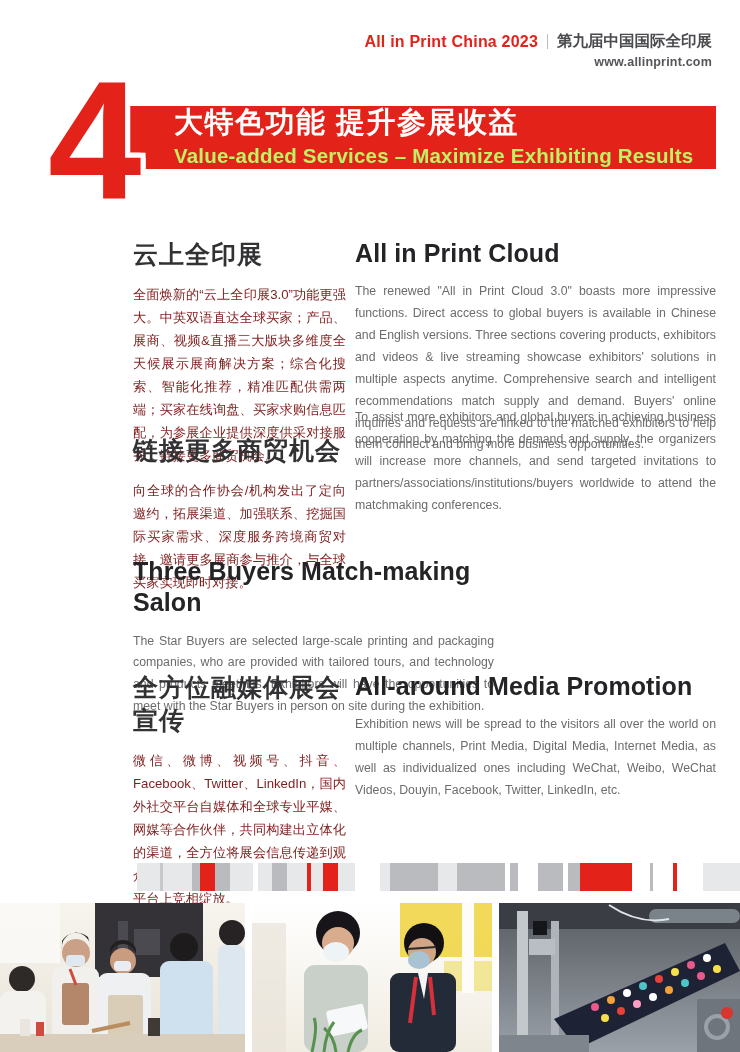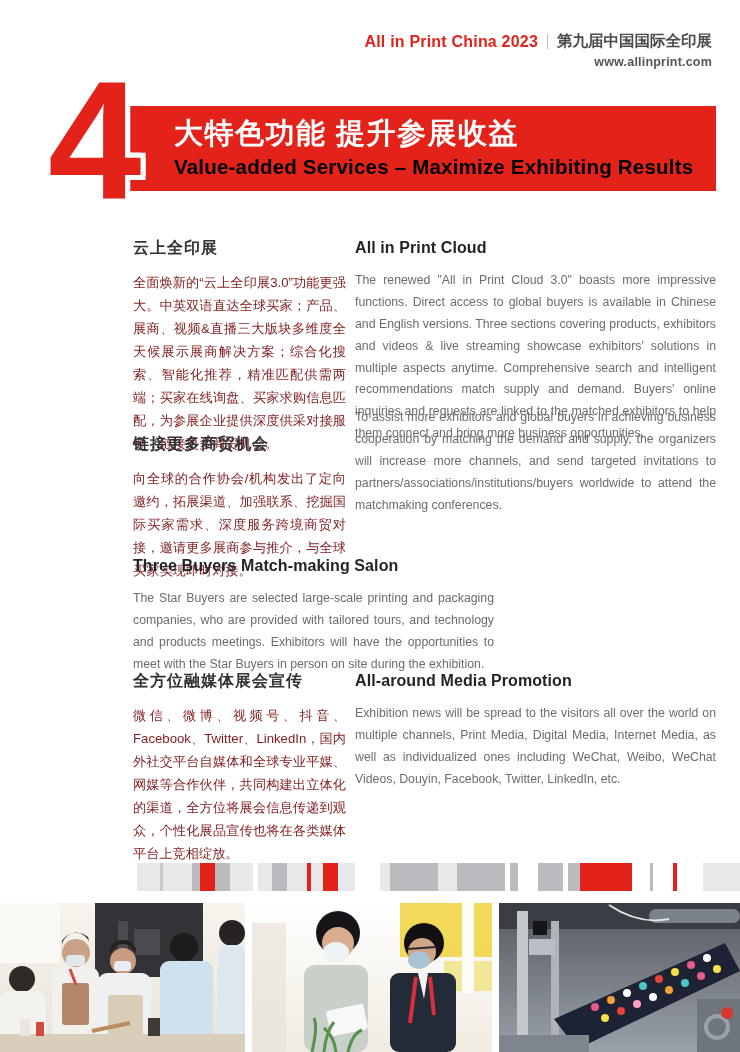--- a/index.html
+++ b/index.html
@@ -11,44 +11,44 @@
   }
   
   .header { position:absolute; top:31px; right:28px; text-align:right; }
   .header-line1 { display:flex; align-items:center; justify-content:flex-end; gap:9px; }
   .brand-en { color:var(--red); font-weight:bold; font-size:16px; letter-spacing:.2px; }
   .header-sep { width:1px; height:15px; background:#b9bbbf; }
   .brand-cn { color:#4a4b4e; font-weight:bold; font-size:15.5px; }
   .website { color:#55565a; font-weight:bold; font-size:12.5px; margin-top:3px; letter-spacing:.2px; }
   
   .banner {
-    position:absolute; left:128px; top:106px; width:588px; height:85px;
+    position:absolute; left:128px; top:106px; width:588px; height:63px;
     background:var(--red); display:flex; flex-direction:column; justify-content:center;
     padding-left:46px;
   }
   .banner-cn { color:#fff; font-weight:bold; font-size:29px; letter-spacing:1.5px; line-height:1.1; }
-  .banner-en { color:#000000; font-weight:bold; font-size:20.5px; margin-top:5px; letter-spacing:.2px; }
+  .banner-en { color:#bef264; font-weight:bold; font-size:20.5px; margin-top:5px; letter-spacing:.2px; }
   .big4 { position:absolute; left:48px; top:57px; width:150px; height:170px; }
   .big4 span {
     position:absolute; left:0; top:0; font-size:168px; font-weight:900; line-height:1;
     font-family:"Liberation Sans", sans-serif;
   }
   .big4 .outline {
     color:var(--red); -webkit-text-stroke:10px #fff;
     text-shadow:-5px 0 0 #fff,5px 0 0 #fff,0 -5px 0 #fff,0 5px 0 #fff,
                 -4px -4px 0 #fff,4px 4px 0 #fff,-4px 4px 0 #fff,4px -4px 0 #fff;
   }
   .big4 .fill { color:var(--red); }
   
   .row { position:absolute; left:133px; width:583px; display:flex; }
   .col-cn { width:213px; margin-right:9px; flex:none; }
   .col-en { width:361px; flex:none; }
-  .cn-title { font-size:16px; font-weight:bold; color:#323234; margin-bottom:13px; letter-spacing:1px; }
+  .cn-title { font-size:25px; font-weight:bold; color:#323234; margin-bottom:13px; letter-spacing:1px; }
   .cn-body { font-size:13.2px; line-height:1.74; color:#7f1d1d; text-align:justify; }
-  .en-title { font-size:16px; font-weight:bold; color:#242427; line-height:1.25; margin-bottom:12px; letter-spacing:.1px; }
+  .en-title { font-size:25px; font-weight:bold; color:#242427; line-height:1.25; margin-bottom:12px; letter-spacing:.1px; }
   .en-body { font-size:12.3px; line-height:1.78; color:#6c6c6e; text-align:justify; }
   .row2-cn-pad { padding-top:27px; }
   
   .strip { position:absolute; left:0; top:863px; width:740px; height:28px; display:flex; }
   .strip-lead { width:137px; flex:none; }
   .strip-segs { display:flex; height:100%; }
   .strip-segs .seg { height:100%; flex:none; }
   
   .photos { position:absolute; left:0; top:903px; width:740px; height:149px; display:flex; gap:7px; }
   .photo { height:149px; flex:none; overflow:hidden; position:relative; }

